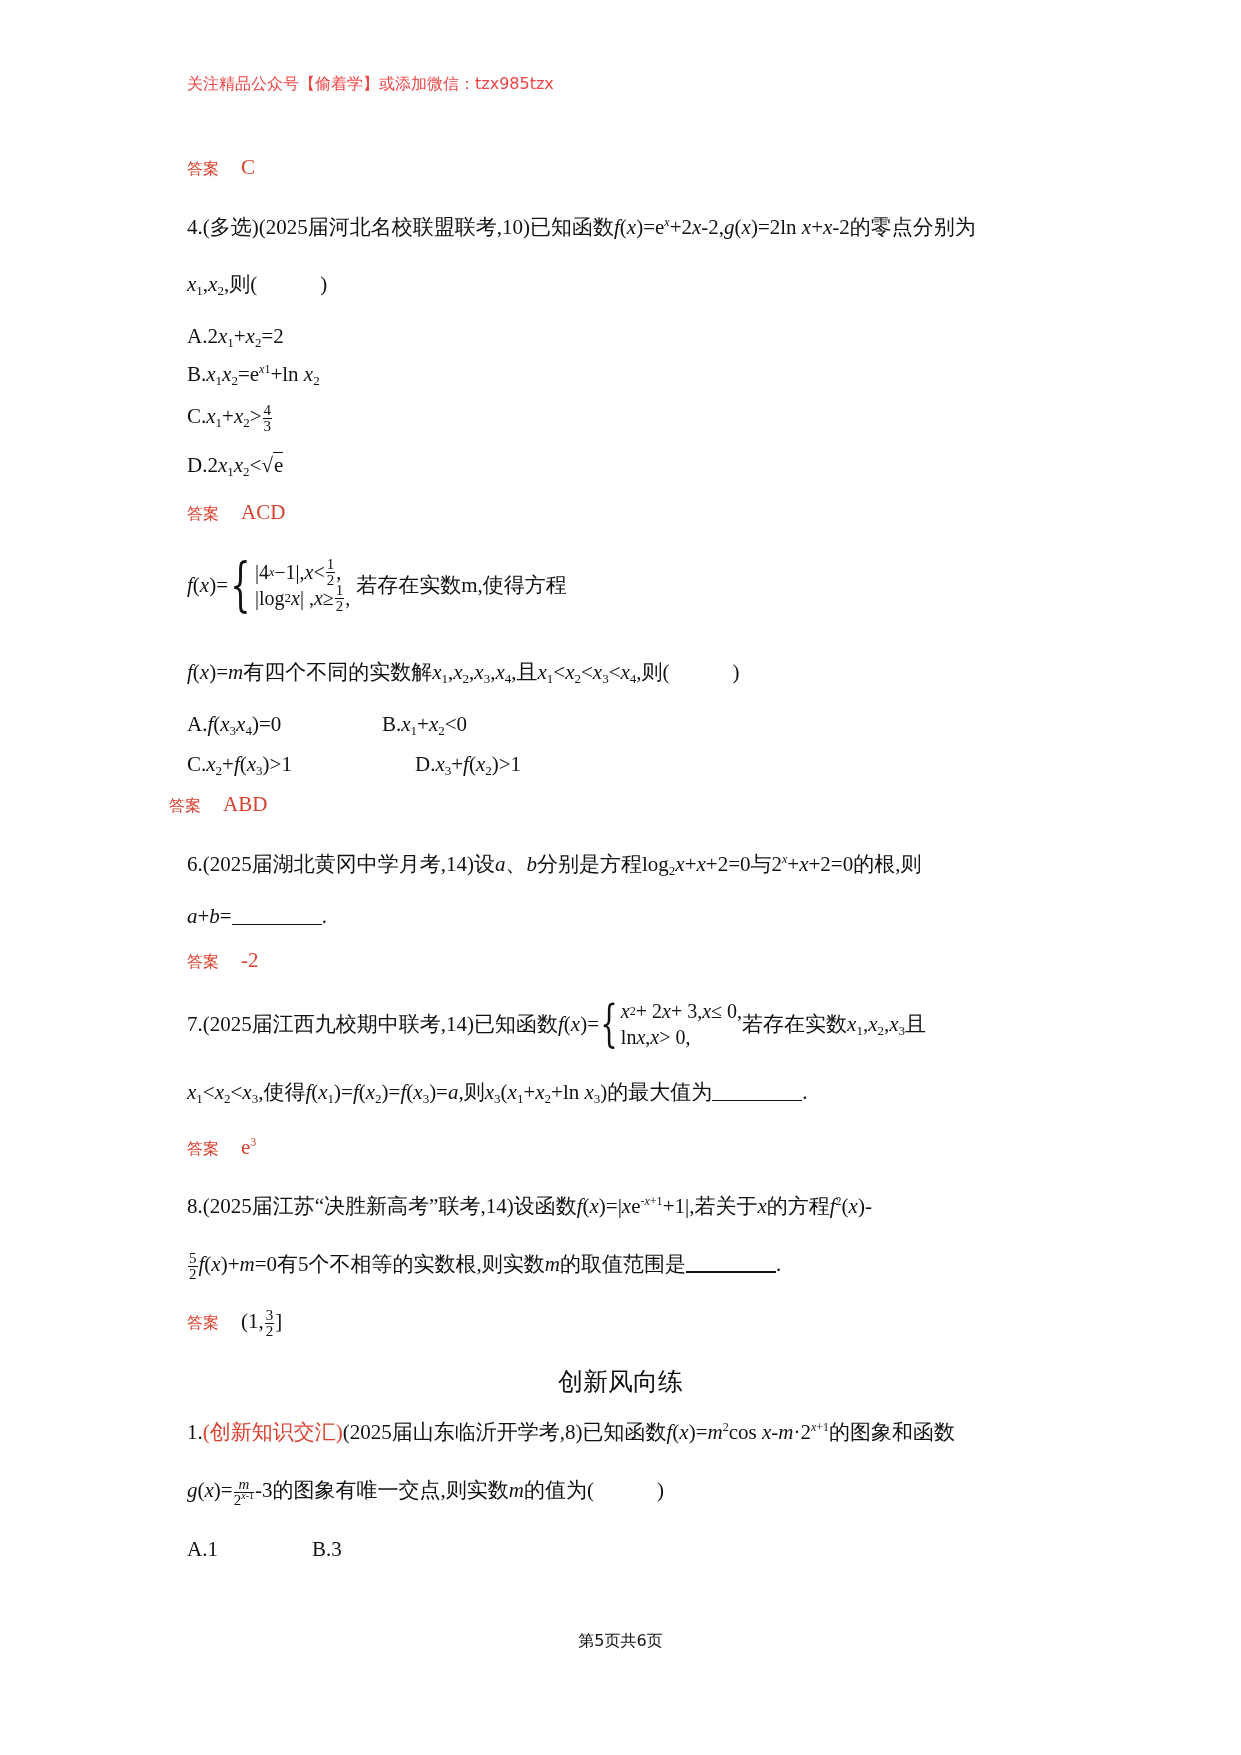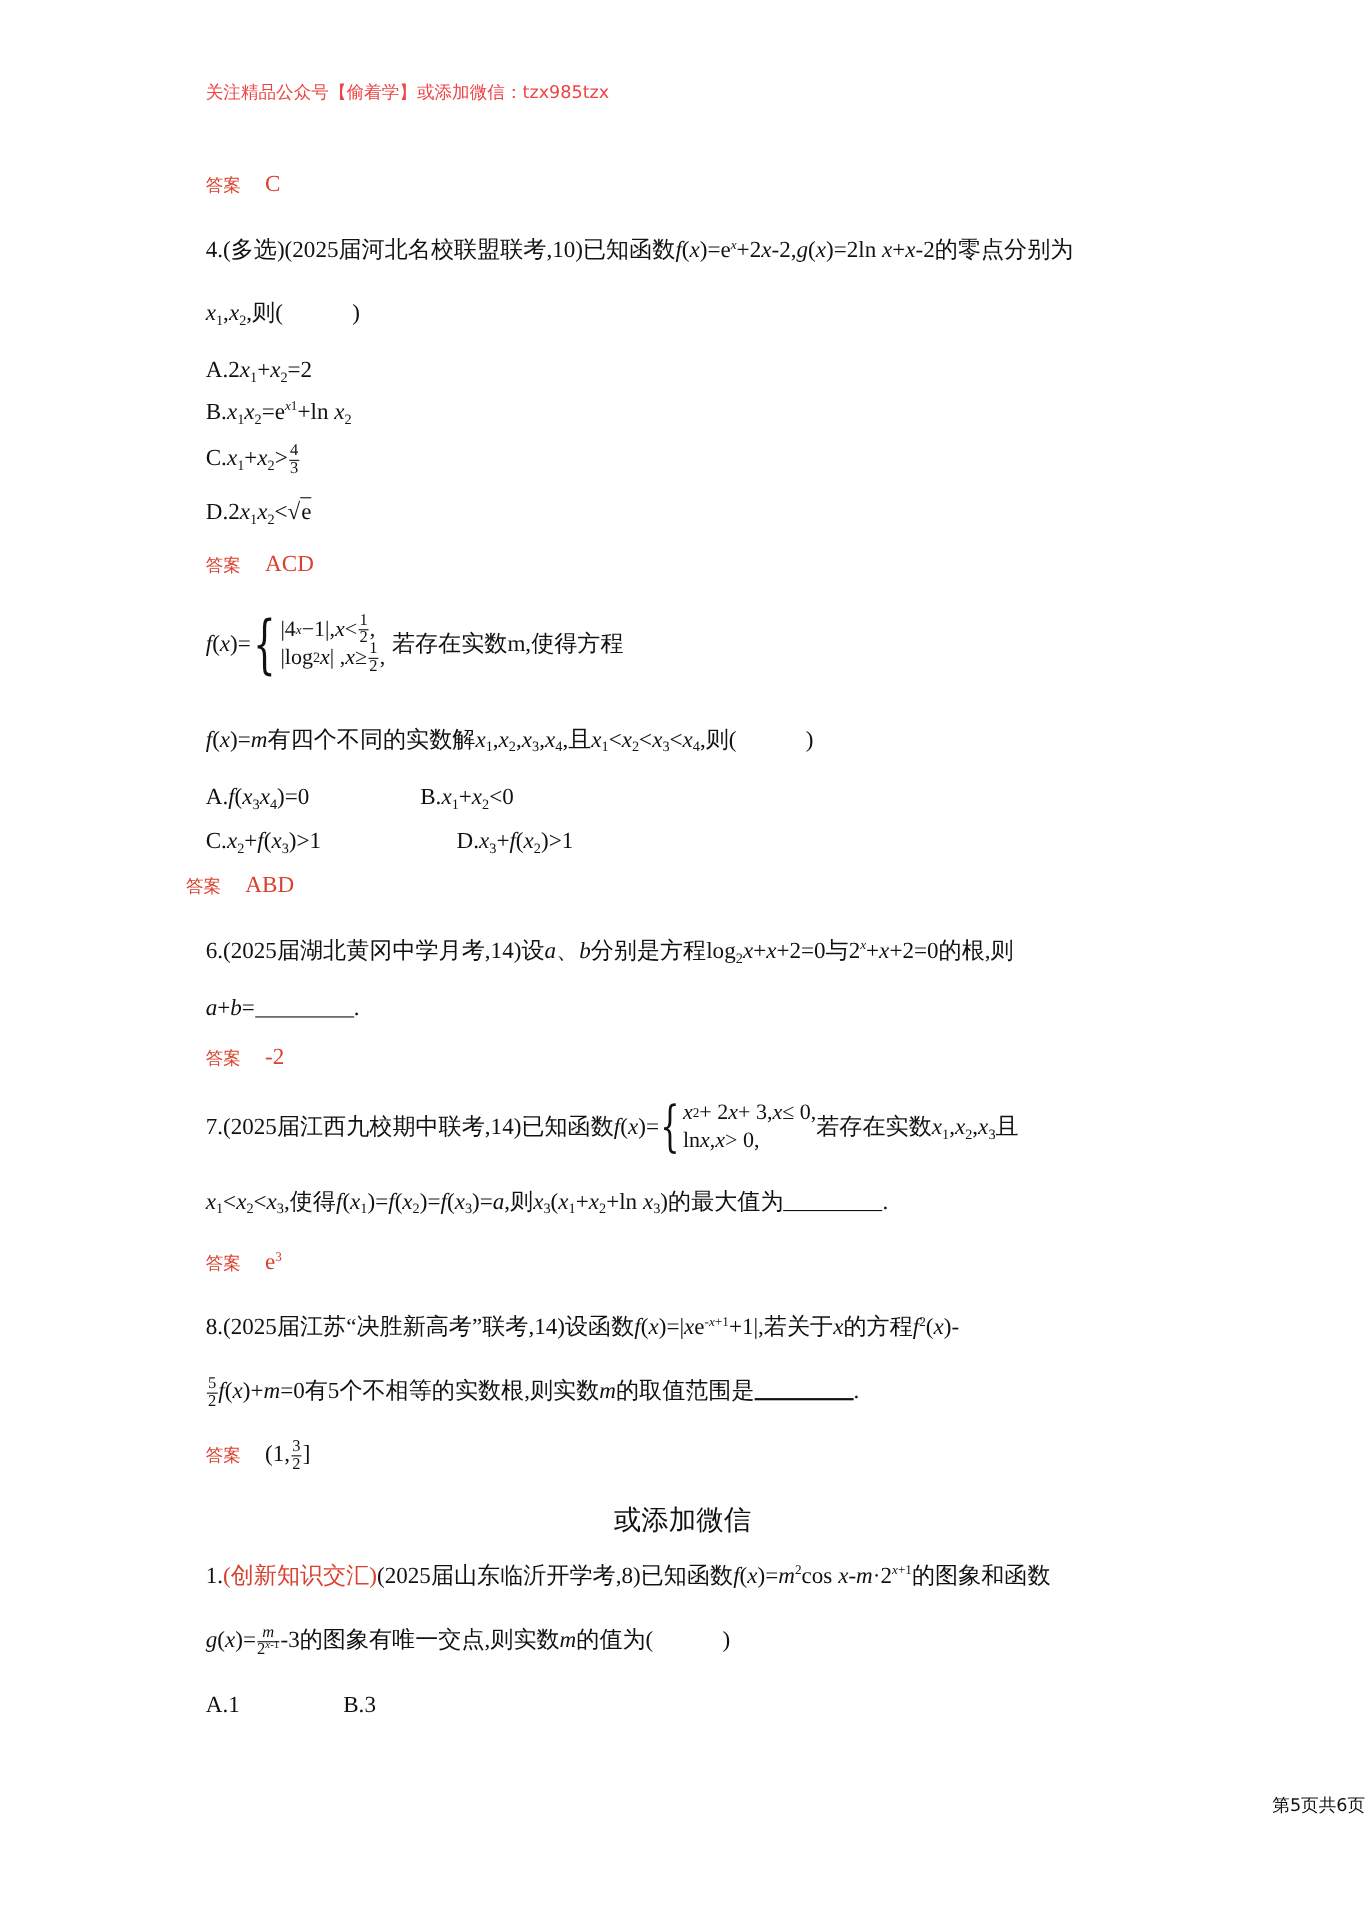--- a/index.html
+++ b/index.html
@@ -16,21 +16,21 @@
   .frac { display: inline-block; vertical-align: middle; text-align: center; font-size: 15px; line-height: 15px; margin: 0 1px; }
   .frac span { display: block; }
   .frac .num { border-bottom: 1px solid #111; padding: 0 1px; }
   .blank { display: inline-block; border-bottom: 1px solid #111; width: 90px; height: 20px; vertical-align: -2px; }
   .blank.thick { border-bottom-width: 2px; }
   .brace { display: inline-block; vertical-align: middle; font-size: 58px; line-height: 58px; transform: scaleX(0.55); margin: 0 -4px 0 -6px; font-family: "DejaVu Serif", serif; }
   .cases { display: inline-block; vertical-align: middle; font-size: 20px; line-height: 22px; }
   .cases div { height: 26px; display: flex; align-items: center; }
   .section-title { left: 0; width: 1241px; text-align: center; top: 1365px; font-family: "DejaVu Sans", sans-serif; font-size: 25px; }
   .tag { color: #d9412f; }
-  .footer { left: 0; width: 1241px; text-align: right; top: 1631px; font-family: "DejaVu Sans", sans-serif; font-size: 16px; }
+  .footer { left: 0; width: 1241px; text-align: center; top: 1631px; font-family: "DejaVu Sans", sans-serif; font-size: 16px; }
   .sqrt { border-top: 1px solid #111; padding-left: 1px; }
 </style>
 </head>
 <body>
 
 <div class="abs header">关注精品公众号【偷着学】或添加微信：tzx985tzx</div>
 
 <div class="abs ans" style="left:187px; top:155px;">
   <span class="lbl">答案</span><span>C</span>
 </div>
@@ -105,21 +105,21 @@
 <div class="abs line" style="left:187px; top:1192px;">
   8.(2025届江苏“决胜新高考”联考,14)设函数<i>f</i>(<i>x</i>)=|<i>x</i>e<sup>-<i>x</i>+1</sup>+1|,若关于<i>x</i>的方程<i>f</i><sup>2</sup>(<i>x</i>)-
 </div>
 <div class="abs line" style="left:187px; top:1250px;">
   <span class="frac"><span class="num">5</span><span>2</span></span><i>f</i>(<i>x</i>)+<i>m</i>=0有5个不相等的实数根,则实数<i>m</i>的取值范围是<span class="blank thick"></span>.
 </div>
 <div class="abs ans" style="left:187px; top:1308px;">
   <span class="lbl">答案</span><span style="color:#111;">(1,<span class="frac"><span class="num">3</span><span>2</span></span>]</span>
 </div>
 
-<div class="abs section-title">或添加微信</div>
+<div class="abs section-title">创新风向练</div>
 
 <div class="abs line" style="left:187px; top:1418px;">
   <span>1.</span><span class="tag">(创新知识交汇)</span><span>(2025届山东临沂开学考,8)已知函数<i>f</i>(<i>x</i>)=<i>m</i><sup>2</sup>cos <i>x</i>-<i>m</i>·2<sup><i>x</i>+1</sup>的图象和函数</span>
 </div>
 <div class="abs line" style="left:187px; top:1476px;">
   <i>g</i>(<i>x</i>)=<span class="frac"><span class="num"><i>m</i></span><span>2<sup style="font-size:10px;vertical-align:6px"><i>x</i>-1</sup></span></span>-3的图象有唯一交点,则实数<i>m</i>的值为(　　　)
 </div>
 <div class="abs line" style="left:187px; top:1535px;">A.1</div>
 <div class="abs line" style="left:312px; top:1535px;">B.3</div>
 

